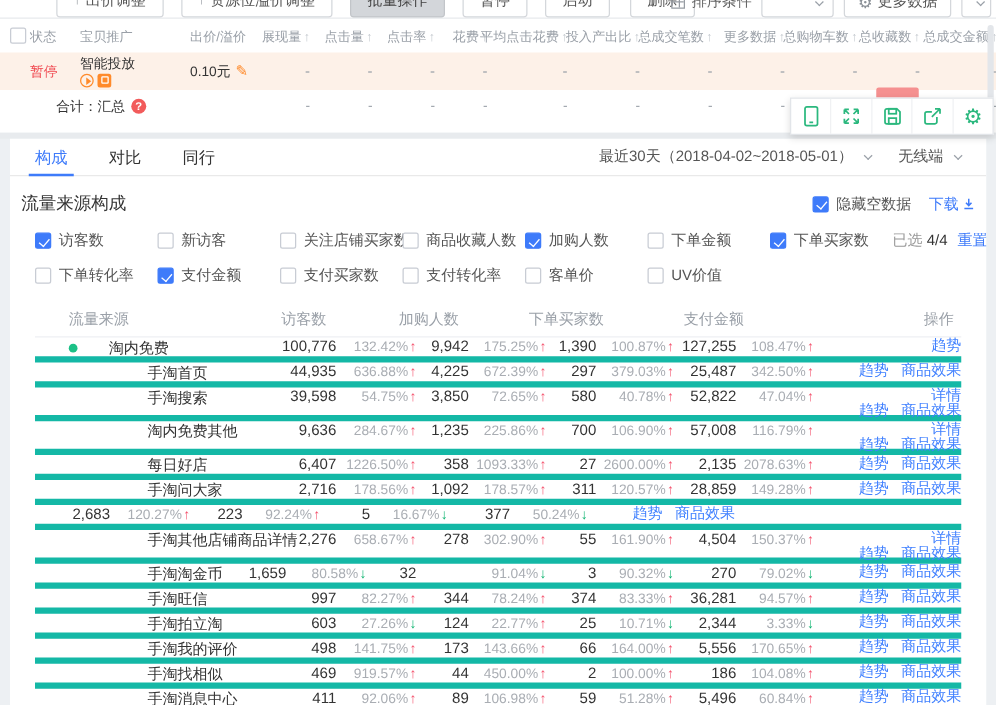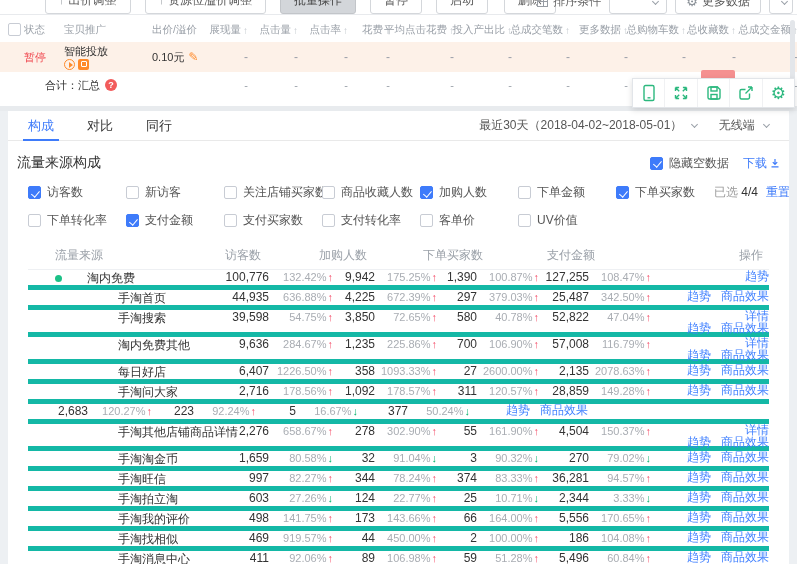--- a/index.html
+++ b/index.html
@@ -592,21 +592,21 @@
           <div class="mrow">
             <div class="c-src">
               <span class="src-wrap lv2">
                 <span>手淘淘金币</span>
               </span>
             </div>
             <div class="c-m" style="flex-basis: 124px;">
               <span class="mval" style="min-width: 58px;">1,659</span>
               <span class="mpct" style="min-width: 64px;"><span>80.58%</span><span class="arr ad">↓</span></span>
             </div>
-            <div class="c-m" style="flex-basis: 104px;">
+            <div class="c-m" style="flex-basis: 104px; gap: 42px;">
               <span class="mval" style="min-width: 40px;">32</span>
               <span class="mpct" style="min-width: 62px;"><span>91.04%</span><span class="arr ad">↓</span></span>
             </div>
             <div class="c-m" style="flex-basis: 102px;">
               <span class="mval" style="min-width: 38px;">3</span>
               <span class="mpct" style="min-width: 62px;"><span>90.32%</span><span class="arr ad">↓</span></span>
             </div>
             <div class="c-m" style="flex-basis: 112px;">
               <span class="mval" style="min-width: 48px;">270</span>
               <span class="mpct" style="min-width: 62px;"><span>79.02%</span><span class="arr ad">↓</span></span>

